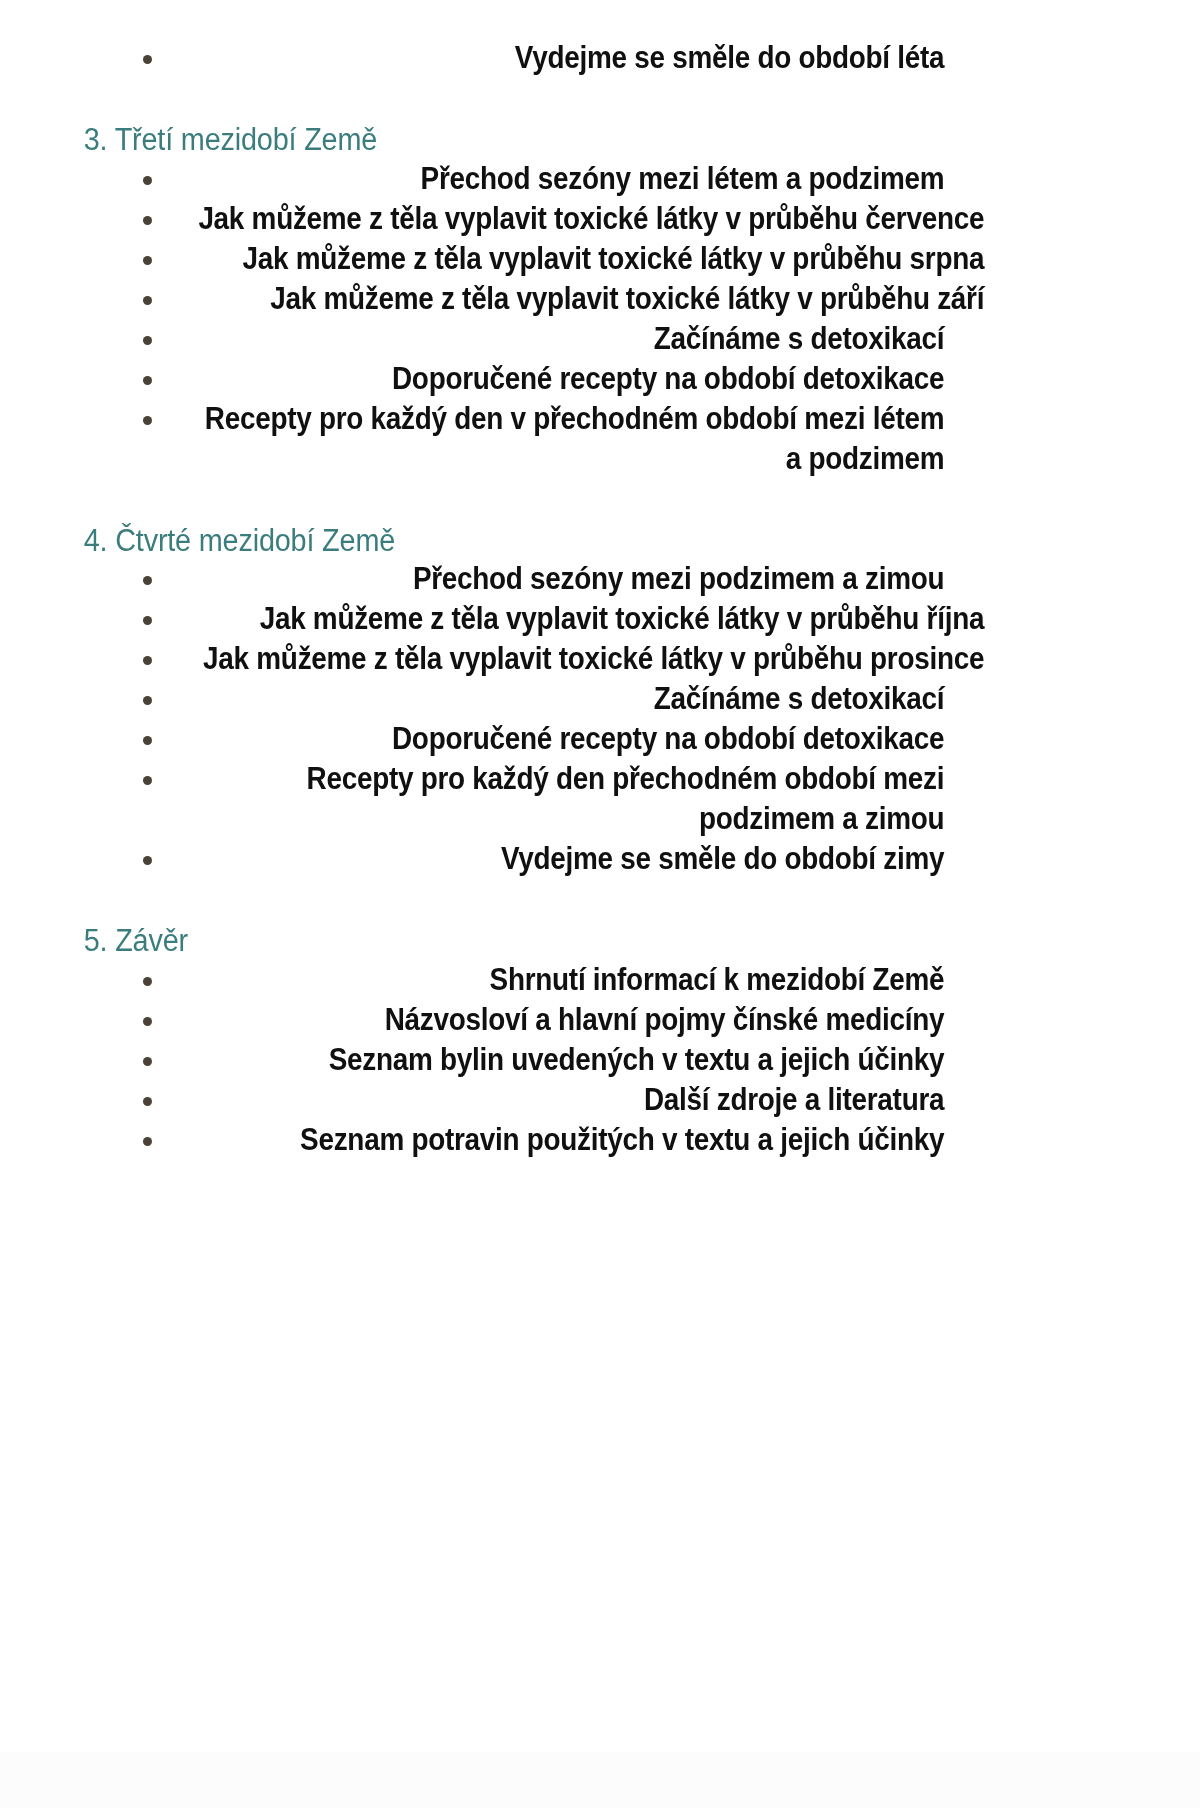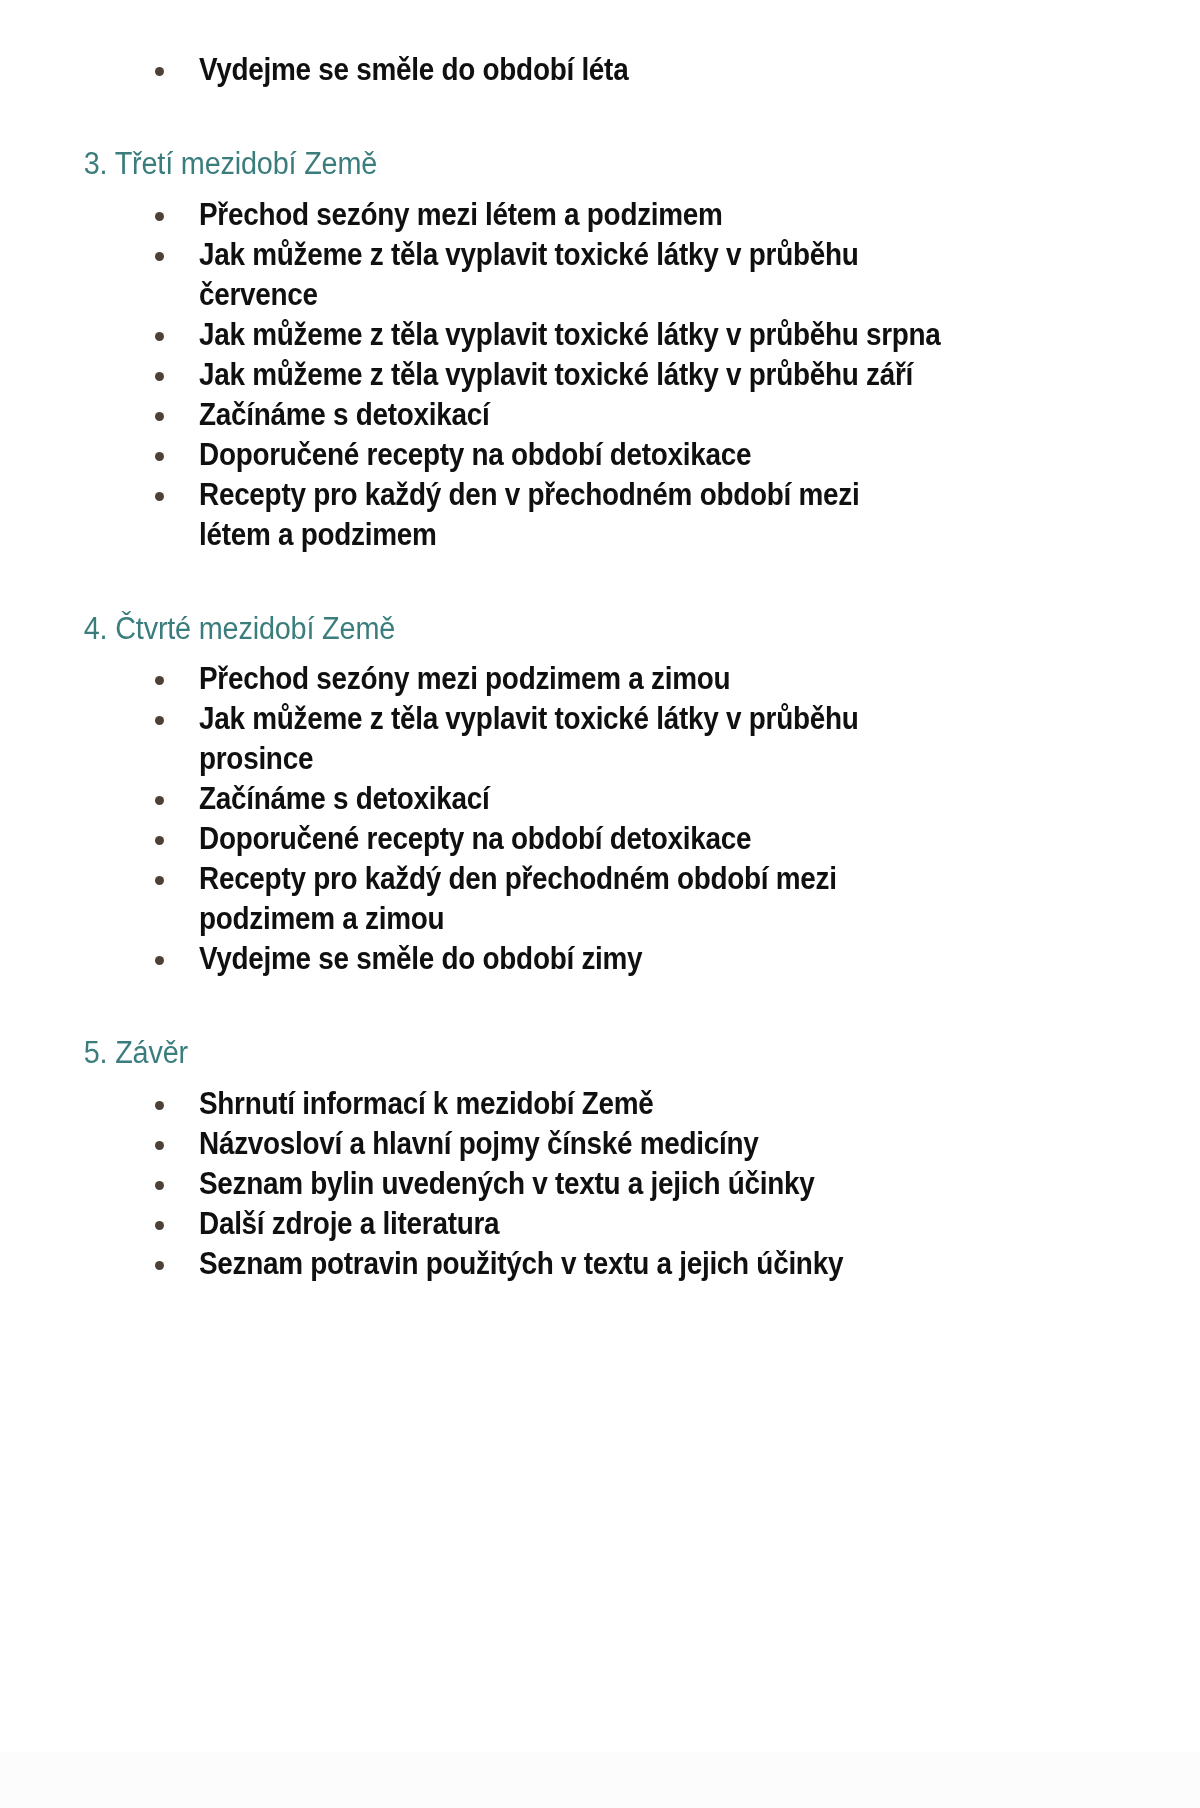--- a/index.html
+++ b/index.html
@@ -48,22 +48,23 @@
     transform-origin: left center;
   }
 
   .section-gap {
     height: 44px;
   }
 
   
   ul.bullets {
     list-style: none;
-    margin: 12px;
+    margin: 0;
     padding: 0;
+    text-align: right;
   }
 
   ul.bullets > li {
     position: relative;
     padding-left: 187px;
     padding-right: 255px;
     margin: 0;
     font-size: 31px;
     line-height: 40px;
     color: #101010;
@@ -157,20 +158,24 @@
 
     <div>
       <h2 class="section-heading">4. Čtvrté mezidobí Země</h2>
       <ul class="bullets">
         <li>
           <span class="bullet-dot"></span>
           <span class="li-text">Přechod sezóny mezi podzimem a zimou</span>
         </li>
         <li class="wrap-wide">
           <span class="bullet-dot"></span>
+          <span class="li-text">Jak můžeme z těla vyplavit toxické látky v průběhu října</span>
+        </li>
+        <li class="wrap-wide">
+          <span class="bullet-dot"></span>
           <span class="li-text">Jak můžeme z těla vyplavit toxické látky v průběhu prosince</span>
         </li>
         <li>
           <span class="bullet-dot"></span>
           <span class="li-text">Začínáme s detoxikací</span>
         </li>
         <li>
           <span class="bullet-dot"></span>
           <span class="li-text">Doporučené recepty na období detoxikace</span>
         </li>

